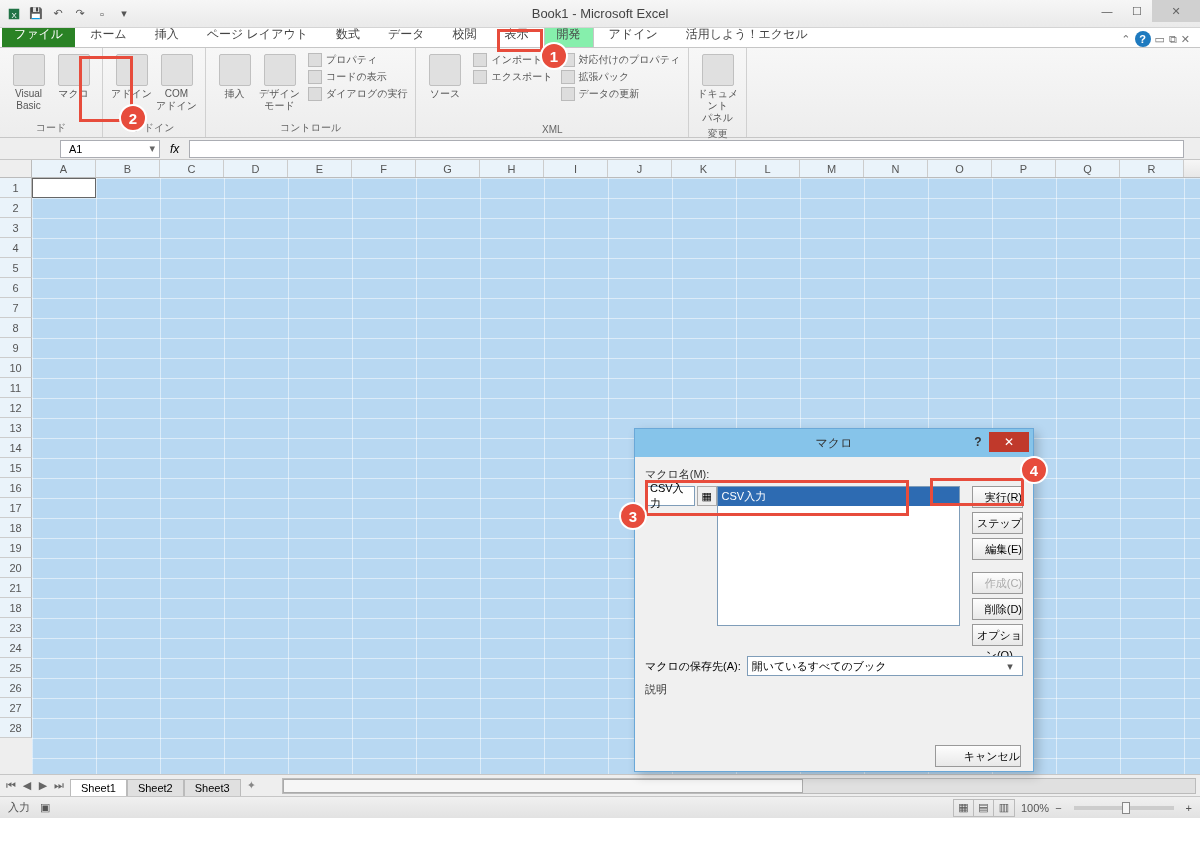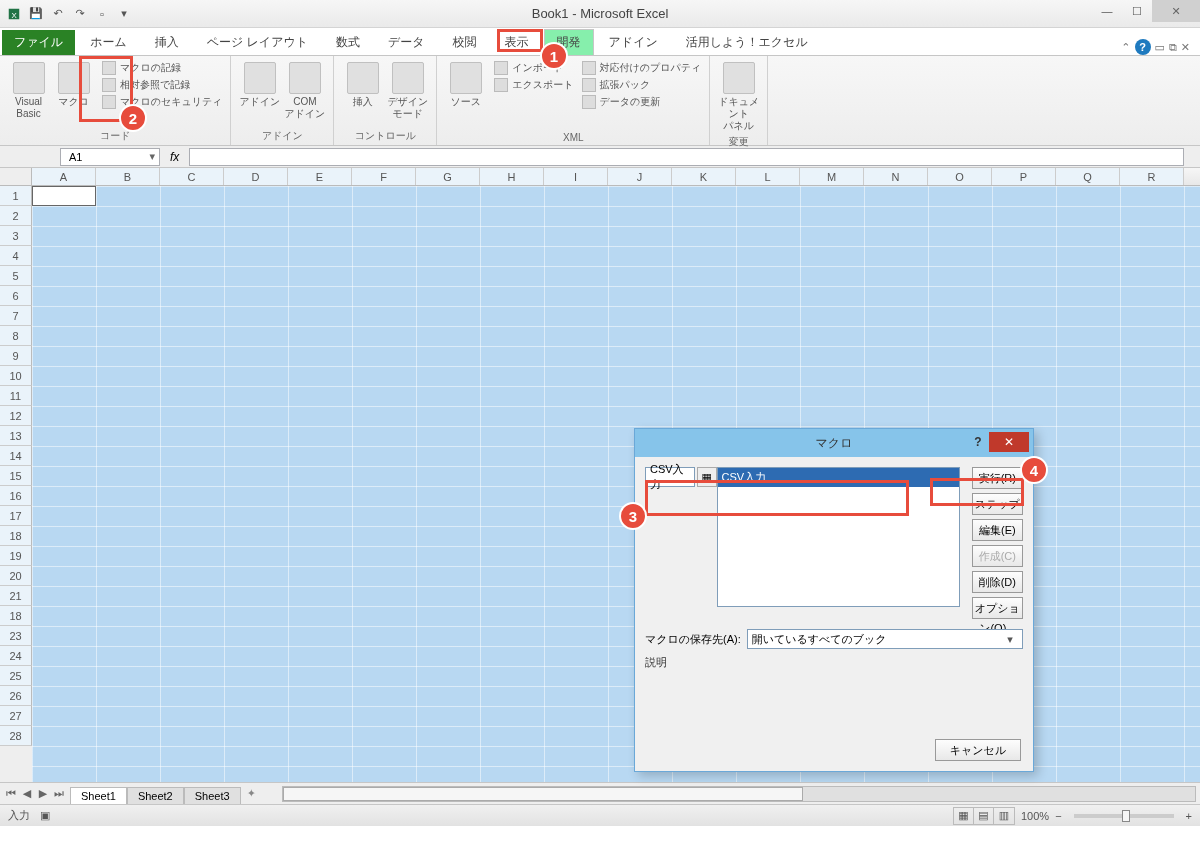--- a/index.html
+++ b/index.html
@@ -26,21 +26,21 @@
 .titlebar-title { position: absolute; left: 0; right: 0; text-align: center; font-size: 13px; color: #444; pointer-events: none; }
 .titlebar-controls { position: absolute; right: 0; top: 0; display: flex; }
 .titlebar-controls div { width: 30px; height: 22px; display: flex; align-items: center; justify-content: center; color: #555; }
 .titlebar-controls .close { background: #d0d0d0; color: #666; width: 48px; }
 
 .qat-btn { width: 20px; height: 20px; display: inline-flex; align-items: center; justify-content: center; color: #555; }
 .qat-btn svg { width: 14px; height: 14px; }
 
 
 .tabs {
-  height: 28px;
+  height: 20px;
   background: #fff;
   border-bottom: 1px solid #c6c6c6;
   display: flex;
   align-items: flex-end;
   padding-left: 2px;
 }
 .file-tab {
   background: #2a8225;
   color: #fff;
   padding: 4px 12px;
@@ -167,29 +167,29 @@
 .dialog-titlebar .dtitle { position: absolute; left: 0; right: 0; text-align: center; }
 .dialog-titlebar .dctrls { position: absolute; right: 4px; top: 3px; display: flex; gap: 2px; align-items: center; }
 .dialog-titlebar .dhelp { width: 18px; height: 18px; display: flex; align-items: center; justify-content: center; color: #333; font-weight: bold; }
 .dialog-titlebar .dclose { width: 40px; height: 20px; background: #c0392b; color: #fff; display: flex; align-items: center; justify-content: center; }
 .dialog-body { padding: 10px 10px; position: relative; height: calc(100% - 28px); }
 .dlg-label { font-size: 11px; color: #333; margin-bottom: 4px; }
 .dlg-row1 { display: flex; align-items: flex-start; gap: 8px; }
 .macro-name-input { flex: 1; height: 20px; background: #fff; border: 1px solid #7f9db9; padding: 0 4px; display: flex; align-items: center; font-size: 11px; }
 .ref-icon { width: 20px; height: 20px; background: #eee; border: 1px solid #aaa; display: flex; align-items: center; justify-content: center; }
 .dlg-buttons { width: 86px; display: flex; flex-direction: column; gap: 4px; margin-left: 4px; }
-.dlg-btn { height: 22px; background: linear-gradient(#fdfdfd,#e8e8e8); border: 1px solid #999; font-size: 11px; text-align: center; line-height: 20px; }
-.dlg-btn.disabled { color: #aaa; }
+.dlg-btn { height: 22px; background: linear-gradient(#fdfdfd,#e8e8e8); border: 1px solid #999; font-size: 11px; text-align: right; line-height: 20px; }
+.dlg-btn.disabled { color: #aaa; margin-top: 8px; }
 .macro-list { width: 260px; height: 140px; background: #fff; border: 1px solid #7f9db9; margin-top: 0; overflow-y: auto; }
 .macro-item { padding: 2px 4px; font-size: 11px; }
 .macro-item.selected { background: #2d6bb2; color: #fff; }
 .dlg-row2 { display: flex; align-items: center; margin-top: 10px; gap: 6px; }
 .dlg-select { height: 20px; background: #fff; border: 1px solid #7f9db9; flex: 1; display: flex; align-items: center; padding: 0 4px; font-size: 11px; }
 .dlg-select .dd { margin-left: auto; width: 16px; text-align: center; color: #555; }
-.cancel-row { position: absolute; right: 12px; bottom: 10px; }
+.cancel-row { position: absolute; right: 12px; bottom: 4px; }
 .desc-label { margin-top: 6px; font-size: 11px; color: #333; }
 
 
 .callout { position: absolute; width: 28px; height: 28px; border-radius: 50%; background: #E74C3C; color: #fff; font-size: 15px; font-weight: bold; display: flex; align-items: center; justify-content: center; border: 2px solid #fff; z-index: 100; }
 .redbox { position: absolute; border: 3px solid #E74C3C; z-index: 90; pointer-events: none; }
 
 </style>
 </head>
 <body>
 
@@ -240,34 +240,20 @@
   <div class="ribbon-group">
     <div class="ribbon-group-content">
       <div class="big-btn">
         <div class="bicon"></div>
         <div class="blabel">Visual Basic</div>
       </div>
       <div class="big-btn">
         <div class="bicon"></div>
         <div class="blabel">マクロ</div>
       </div>
-      <div class="small-btns">
-        <div class="small-btn">
-            <span class="sicon"></span>
-            <span>マクロの記録</span>
-          </div>
-        <div class="small-btn">
-            <span class="sicon"></span>
-            <span>相対参照で記録</span>
-          </div>
-        <div class="small-btn">
-            <span class="sicon"></span>
-            <span>マクロのセキュリティ</span>
-          </div>
-      </div>
     </div>
     <div class="ribbon-group-label">コード</div>
   </div>
   <div class="ribbon-group">
     <div class="ribbon-group-content">
       <div class="big-btn">
           <div class="bicon"></div>
           <div class="blabel">アドイン</div>
         </div>
       <div class="big-btn">
@@ -282,20 +268,34 @@
     <div class="ribbon-group-content">
       <div class="big-btn">
           <div class="bicon"></div>
           <div class="blabel">挿入</div>
         </div>
       <div class="big-btn">
           <div class="bicon"></div>
           <div class="blabel" style="white-space:pre-line">デザイン
 モード</div>
         </div>
+      <div class="small-btns">
+        <div class="small-btn">
+            <span class="sicon"></span>
+            <span>プロパティ</span>
+          </div>
+        <div class="small-btn">
+            <span class="sicon"></span>
+            <span>コードの表示</span>
+          </div>
+        <div class="small-btn">
+            <span class="sicon"></span>
+            <span>ダイアログの実行</span>
+          </div>
+      </div>
     </div>
     <div class="ribbon-group-label">コントロール</div>
   </div>
   <div class="ribbon-group">
     <div class="ribbon-group-content">
       <div class="big-btn">
           <div class="bicon"></div>
           <div class="blabel">ソース</div>
         </div>
       <div class="small-btns">
@@ -443,20 +443,21 @@
 
 <div class="dialog">
   <div class="dialog-titlebar">
     <span class="dtitle">マクロ</span>
     <div class="dctrls">
       <span class="dhelp">?</span>
       <span class="dclose">✕</span>
     </div>
   </div>
   <div class="dialog-body">
+    <div class="dlg-label">マクロ名(M):</div>
     <div class="dlg-row1">
       <div style="flex:1;display:flex;flex-direction:row;">
         <div style="display:flex;gap:2px;">
           <div class="macro-name-input">
               <span>CSV入力</span>
             </div>
           <div class="ref-icon">▦</div>
         </div>
         <div class="macro-list">
           <div class="macro-item selected">CSV入力</div>

